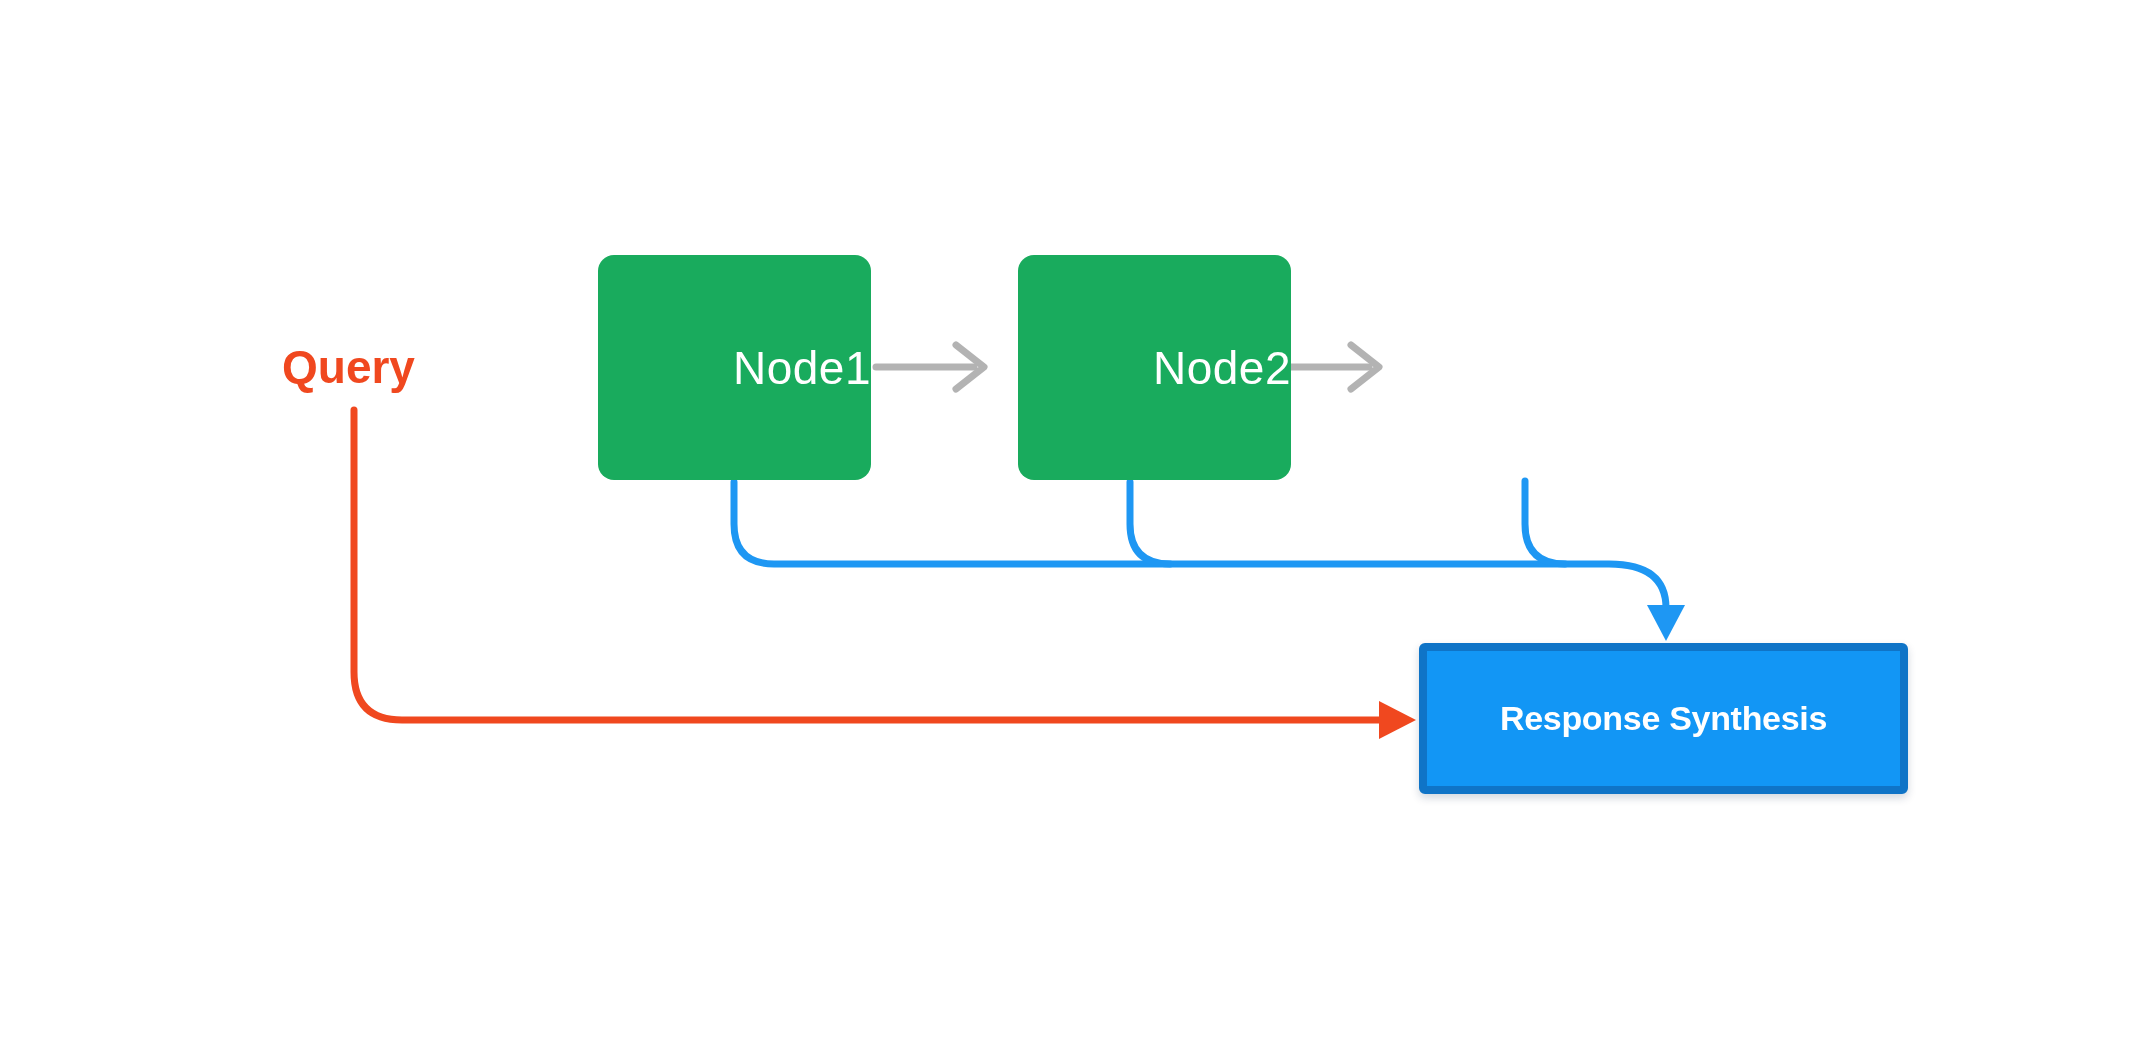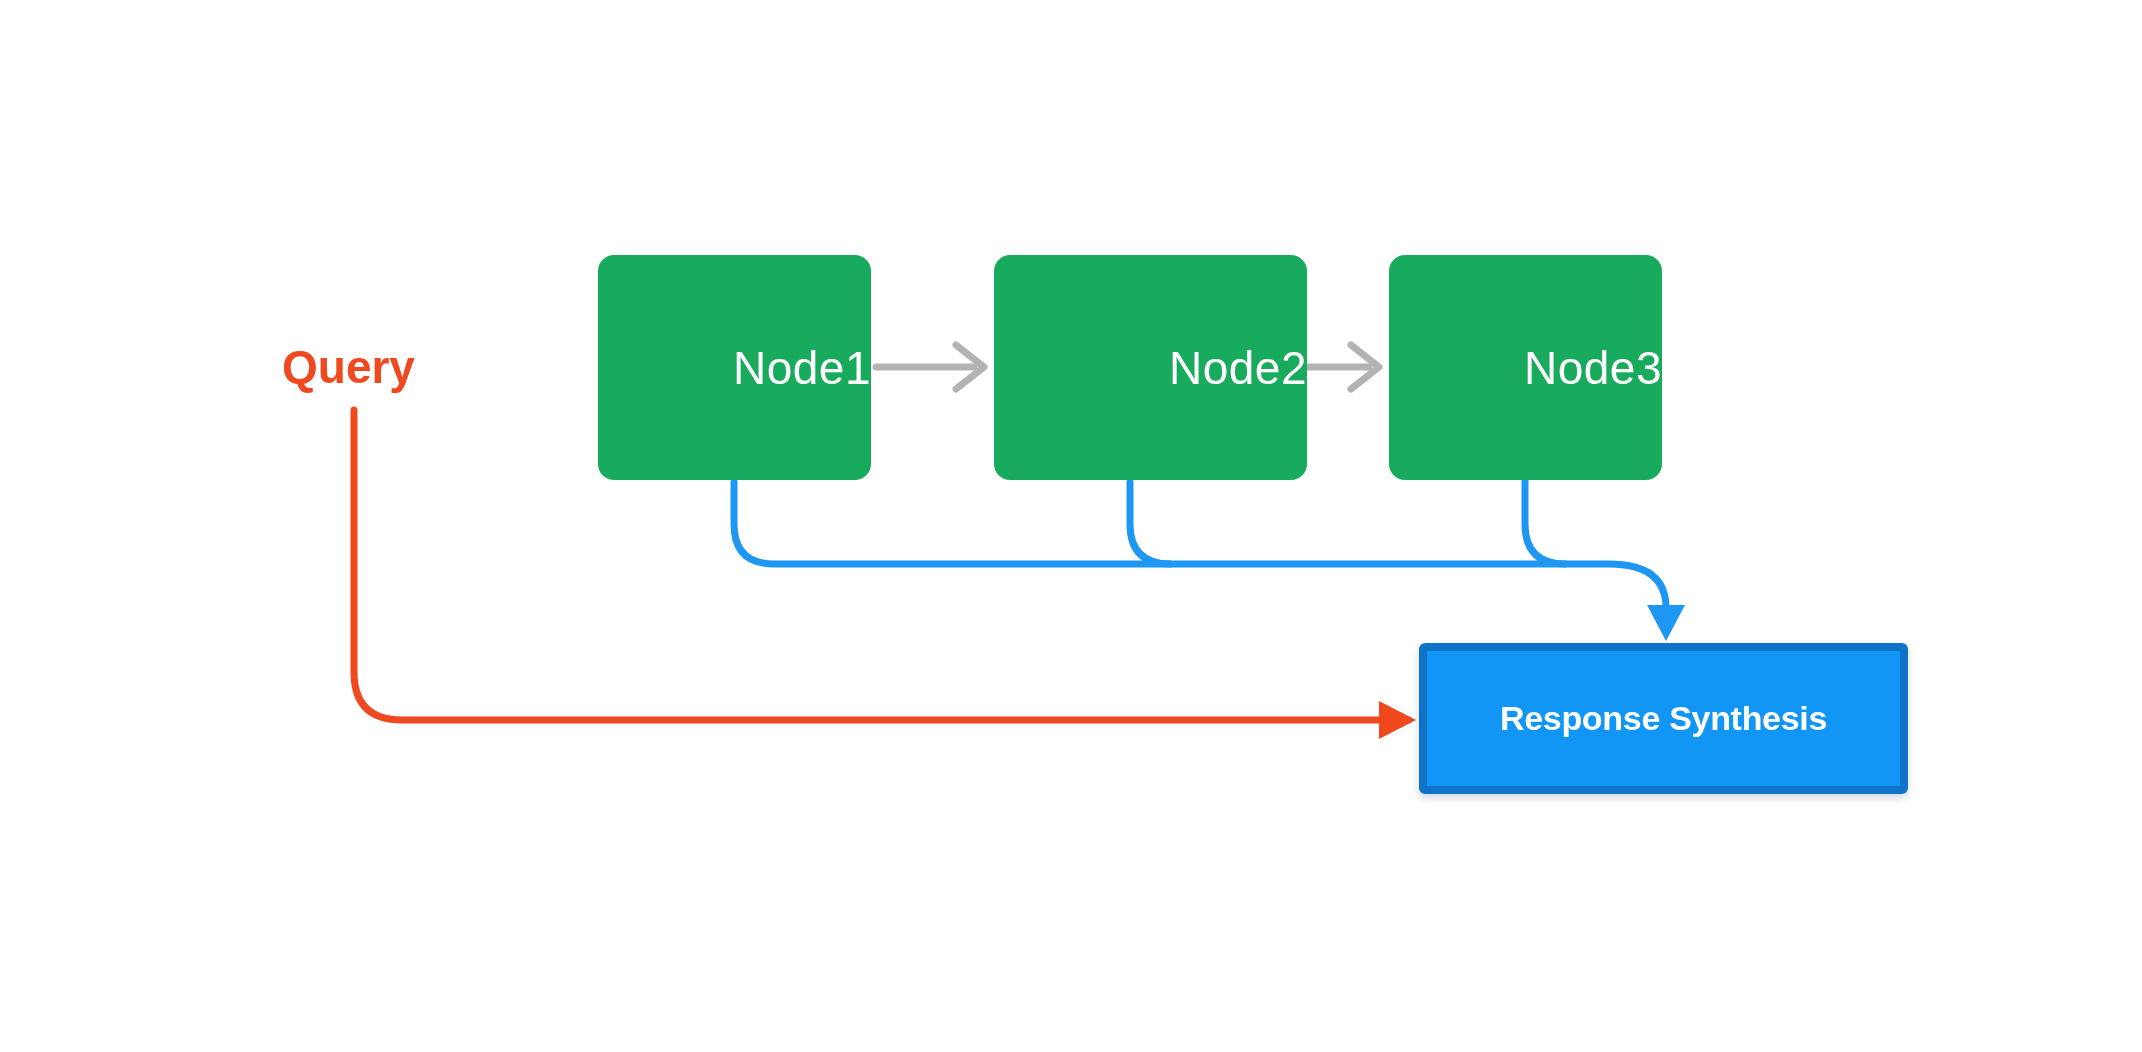--- a/index.html
+++ b/index.html
@@ -39,21 +39,21 @@
     align-items: center;
     justify-content: flex-end;
   }
   .node-box .node-label {
     color: var(--node-text, #ffffff);
     font-size: 46px;
     font-weight: 400;
     letter-spacing: 0.5px;
   }
   #node1 { left: 572px; }
-  #node2 { left: 968px; padding-left: 40px; }
+  #node2 { left: 992px; }
   #node3 { left: 1363px; }
   .query-label {
     position: absolute;
     left: 256px;
     top: 344px;
     color: var(--query-red, #f0481f);
     font-size: 46px;
     font-weight: 700;
     line-height: 1;
     letter-spacing: 0px;
@@ -142,21 +142,18 @@
   <div class="query-label">Query</div>
 
   <div class="node-box" id="node1">
     <span class="node-label">Node1</span>
   </div>
 
   <div class="node-box" id="node2">
     <span class="node-label">Node2</span>
   </div>
 
-  <div class="node-box" id="node3">
-    <span class="node-label">Node3</span>
-  </div>
 
   <div class="response-box">
     <span class="response-label">Response Synthesis</span>
   </div>
 
 </div>
 
 </body></html>

